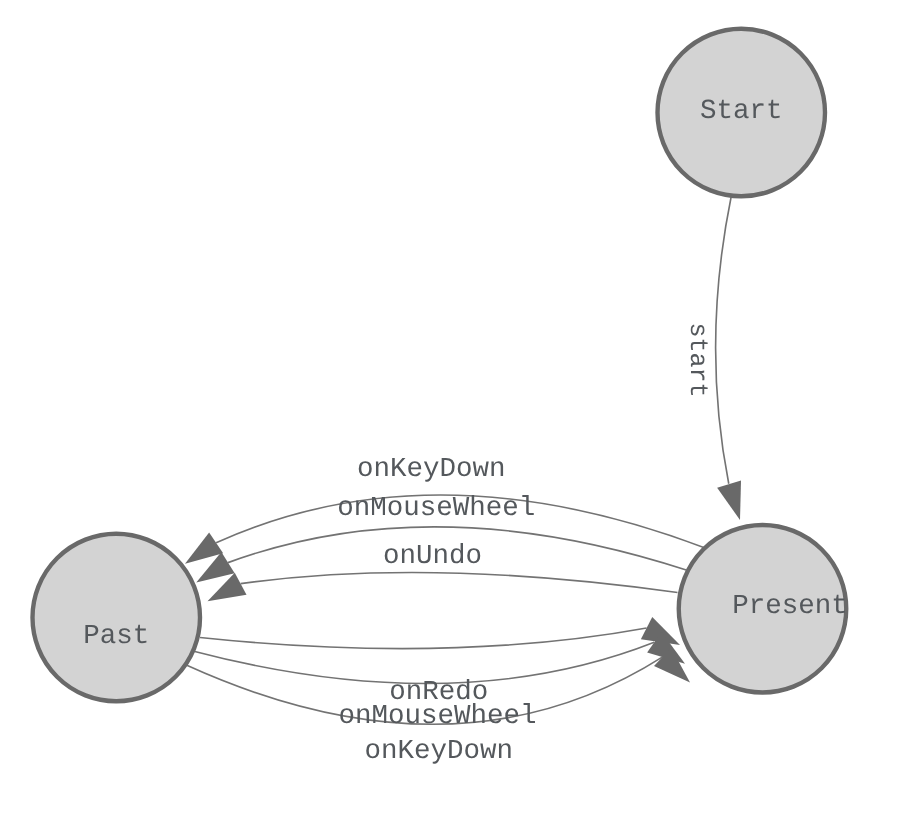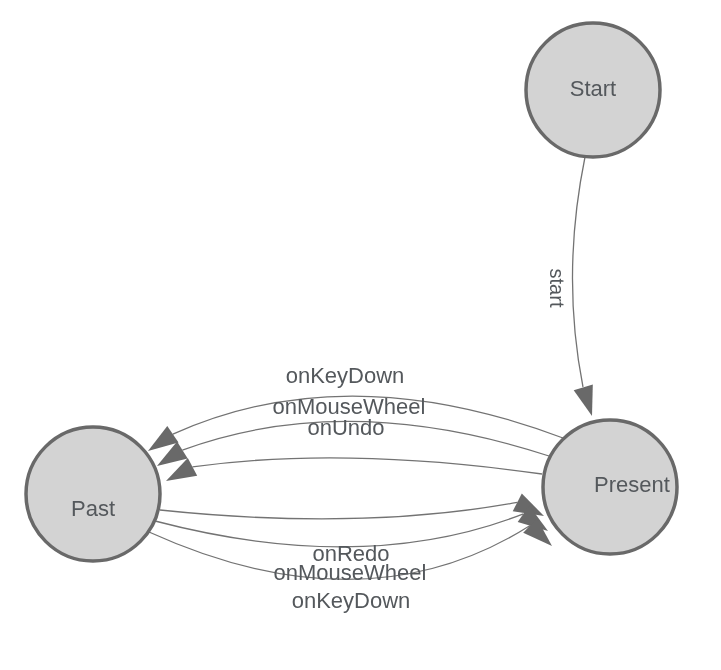--- a/index.html
+++ b/index.html
@@ -9,21 +9,21 @@
     --edge-stroke:#737373;
     --arrow-fill:#696969;
     --label-text:#54585c;
   }
   html,body{margin:0;padding:0;background:var(--background);}
   .stage{
     position:relative;
     width:721px;height:670px;
     background:var(--background);
     overflow:hidden;
-    font-family:Liberation Sans, sans-serif;
+    font-family:Liberation Mono, monospace;
   }
   .canvas{position:absolute;left:0;top:0;}
   .edge-path{
     fill:none;
     stroke:var(--edge-stroke);
     stroke-width:1.3;
   }
   .node-circle{
     fill:var(--node-fill);
     stroke:var(--node-border);
@@ -91,19 +91,19 @@
   </svg>
 
   <div class="lbl" style="left:593px;top:89px">Start</div>
   <div class="lbl" style="left:93px;top:509px">Past</div>
   <div class="lbl" style="left:632px;top:485px">Present</div>
 
   <div class="lbl rot90" style="left:557px;top:288px">start</div>
 
   <div class="lbl" style="left:345px;top:376px">onKeyDown</div>
   <div class="lbl" style="left:349px;top:407px">onMouseWheel</div>
-  <div class="lbl" style="left:346px;top:428px">onUndo</div>
+  <div class="lbl" style="left:346px;top:445px">onUndo</div>
 
   <div class="lbl" style="left:351px;top:554px">onRedo</div>
   <div class="lbl" style="left:350px;top:573px">onMouseWheel</div>
   <div class="lbl" style="left:351px;top:601px">onKeyDown</div>
 
 </div>
 
 </body></html>

